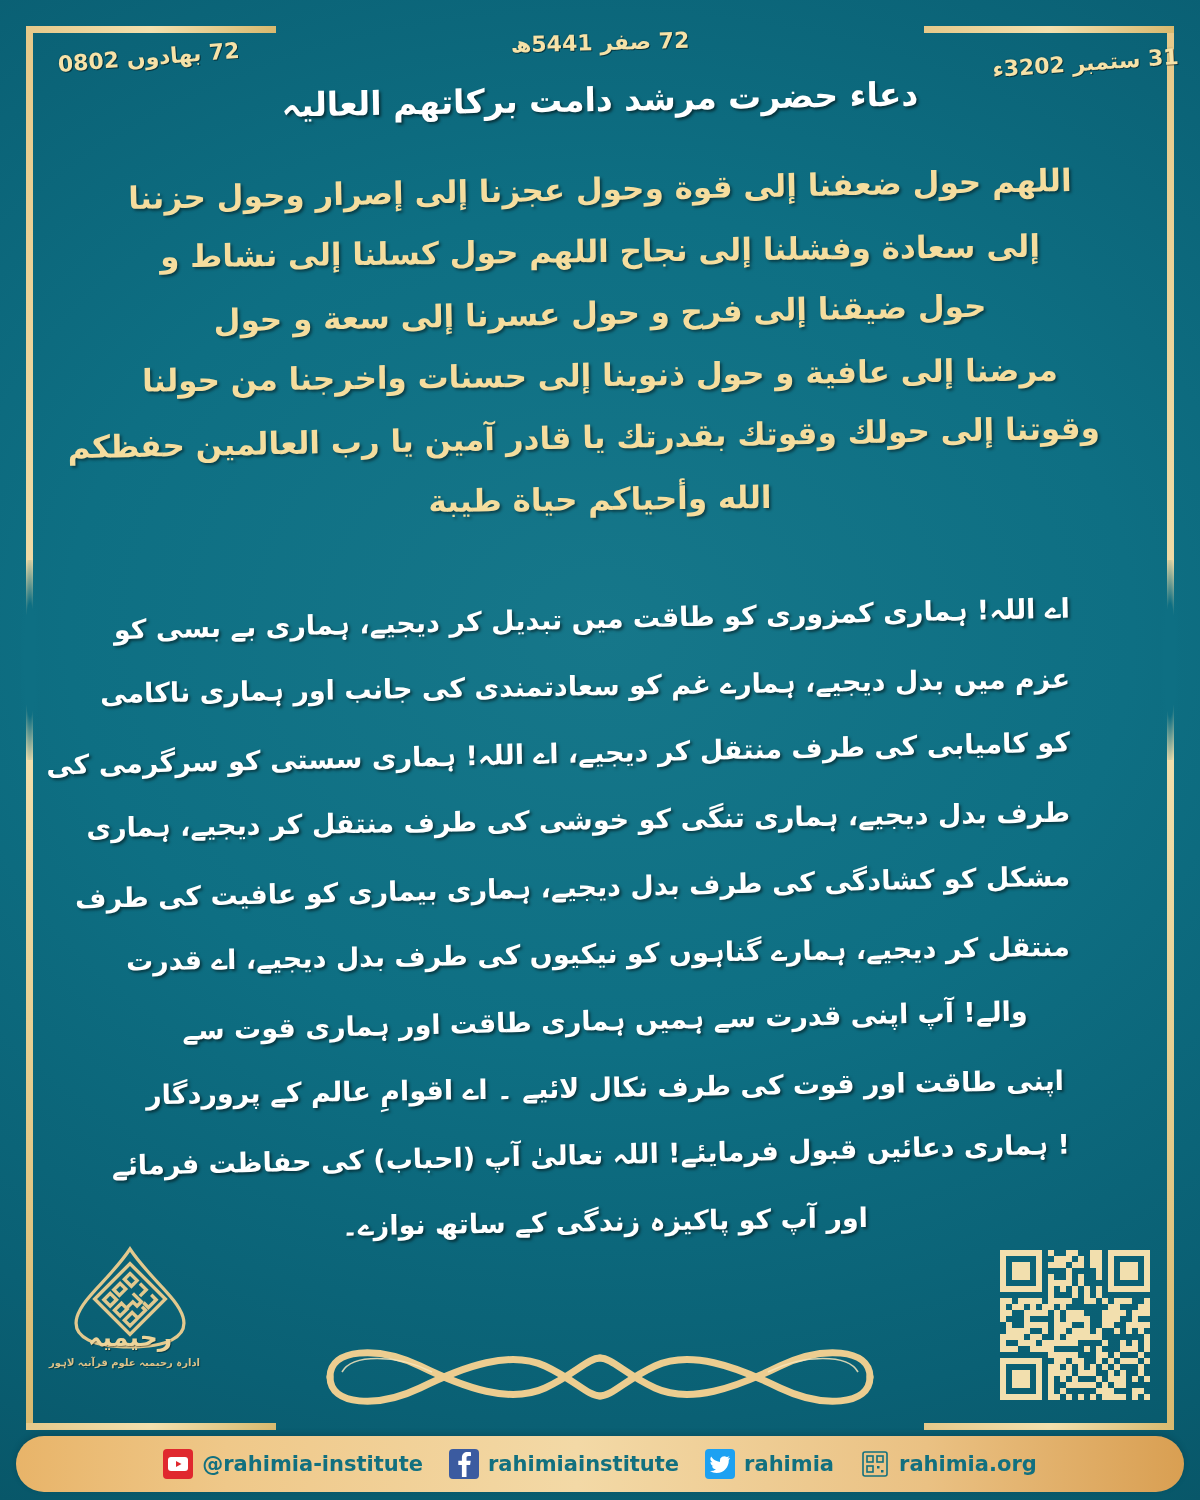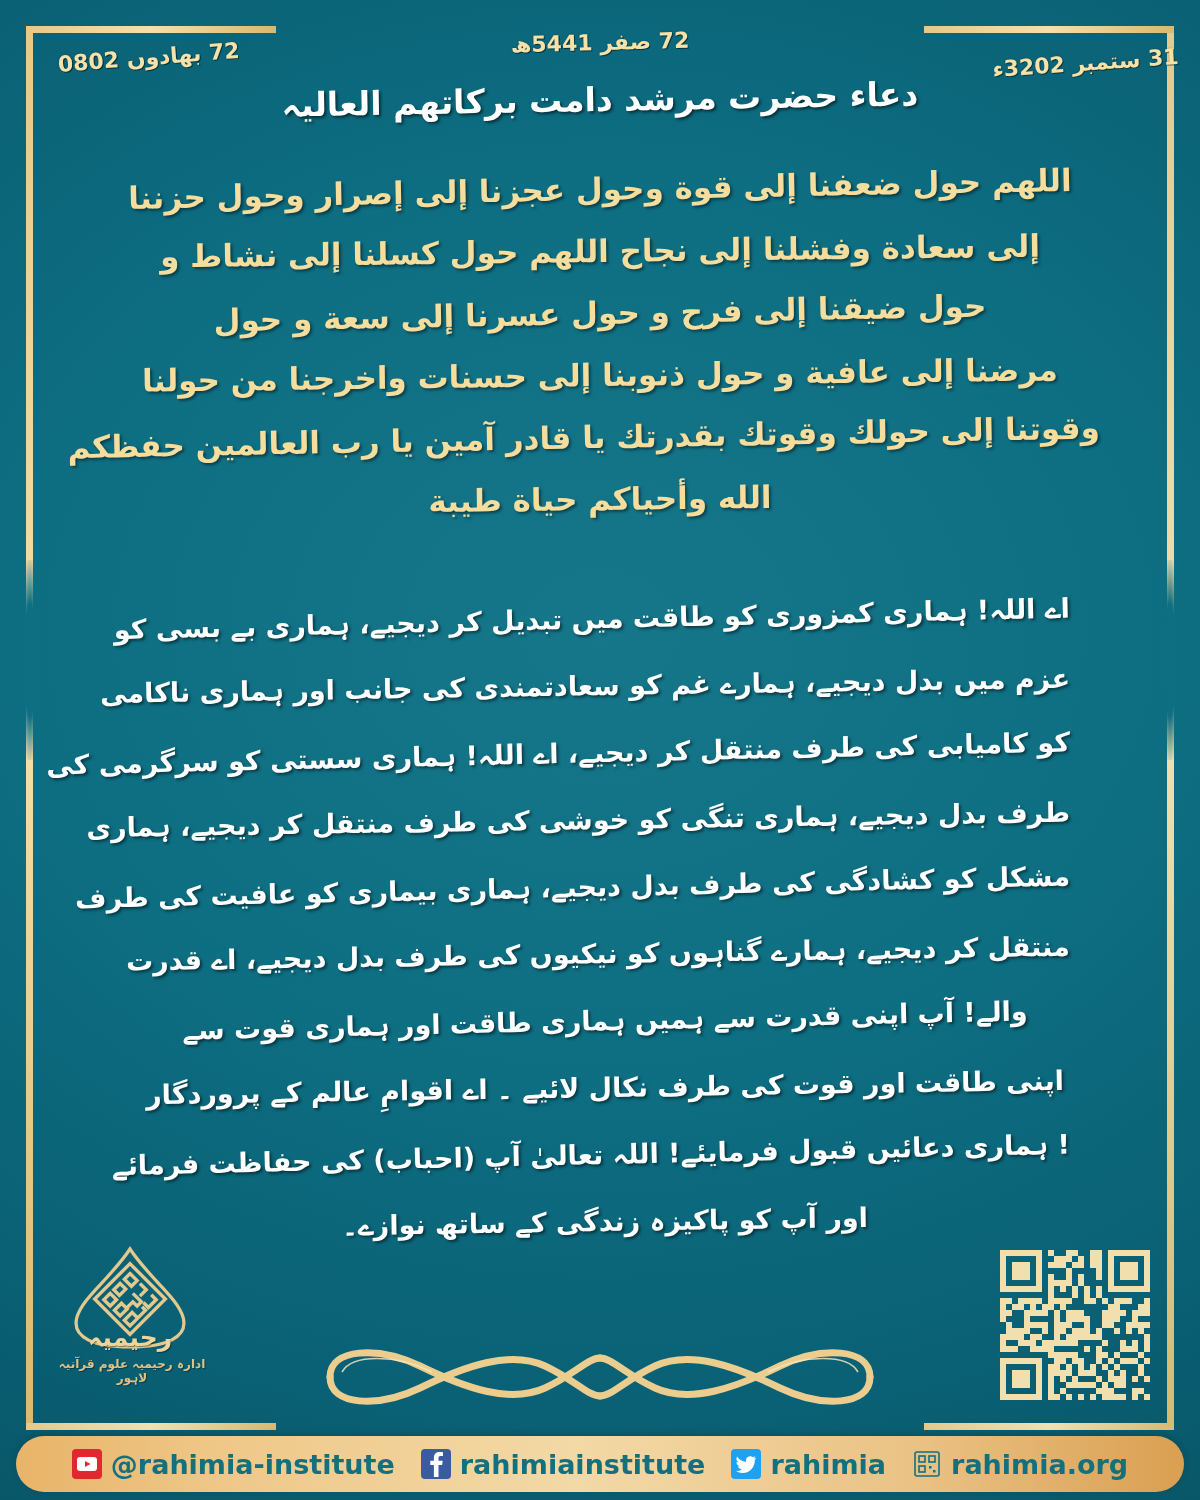--- a/index.html
+++ b/index.html
@@ -98,22 +98,22 @@
   .logo { position:absolute; left:55px; bottom:105px; width:160px; height:150px; }
   .logo .mark { position:absolute; left:0; top:0; width:150px; height:105px; }
   .logo-name {
     position:absolute; left:0; top:78px; width:150px;
     text-align:center; direction:rtl;
     color:#edd49a; font-size:25px; font-weight:700;
     text-shadow:1px 1px 1px rgba(0,0,0,.4);
   }
   .logo-sub {
     position:absolute; left:-6px; top:112px; width:166px;
-    text-align:center; direction:rtl;
-    color:#dcc289; font-size:12px; font-weight:700;
+    text-align:left; direction:rtl;
+    color:#dcc289; font-size:10px; font-weight:700;
     letter-spacing:.2px;
     text-shadow:1px 1px 1px rgba(0,0,0,.35);
   }
 
   
   .ornament { position:absolute; left:300px; bottom:78px; width:600px; height:90px; }
 
   
   .qr { position:absolute; right:50px; bottom:100px; width:150px; height:150px;
         display:grid; grid-template-columns:repeat(25,1fr); grid-template-rows:repeat(25,1fr); }
@@ -130,21 +130,21 @@
     box-shadow:0 -2px 6px rgba(0,0,0,.15);
   }
   .social { display:flex; align-items:center; gap:9px; }
   .social .badge {
     width:30px; height:30px; border-radius:4px;
     display:flex; align-items:center; justify-content:center;
     flex:0 0 auto;
   }
   .social .handle {
     font-family:"DejaVu Sans", sans-serif;
-    font-size:27px; font-weight:700; color:#12707f;
+    font-size:21px; font-weight:700; color:#12707f;
     white-space:nowrap;
   }
   .badge.yt { background:#e0282e; }
   .badge.fb { background:#3b5ba0; }
   .badge.tw { background:#1da1f2; }
   .badge.tk { background:#111111; }
   .badge.web{ background:transparent; }
 </style>
 </head>
 <body>

